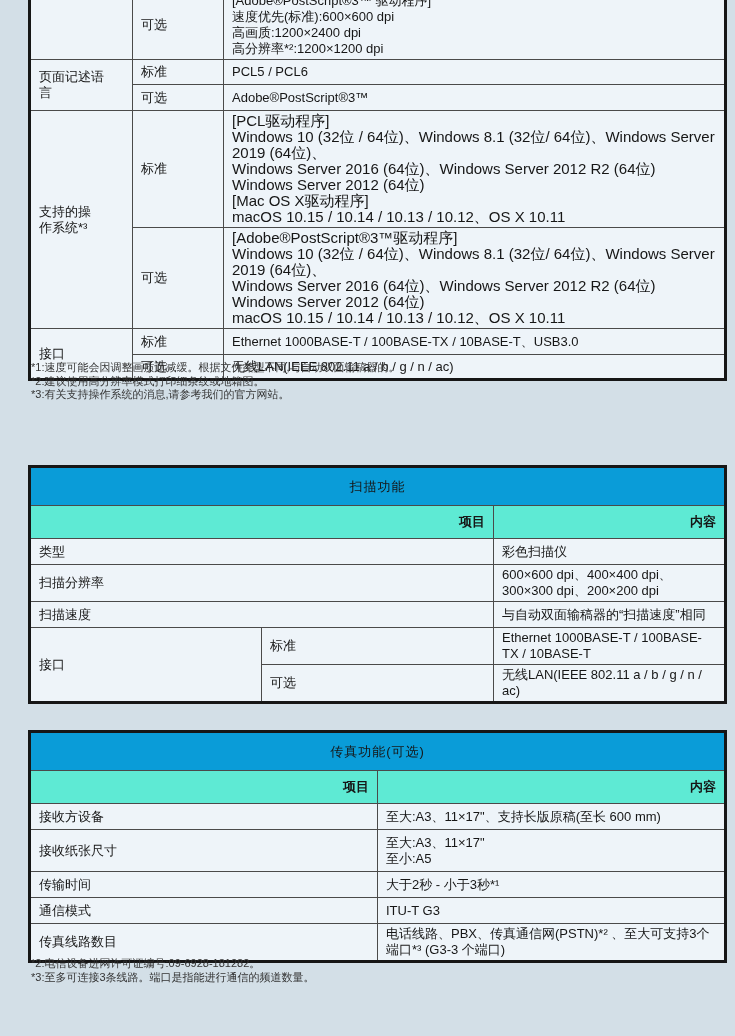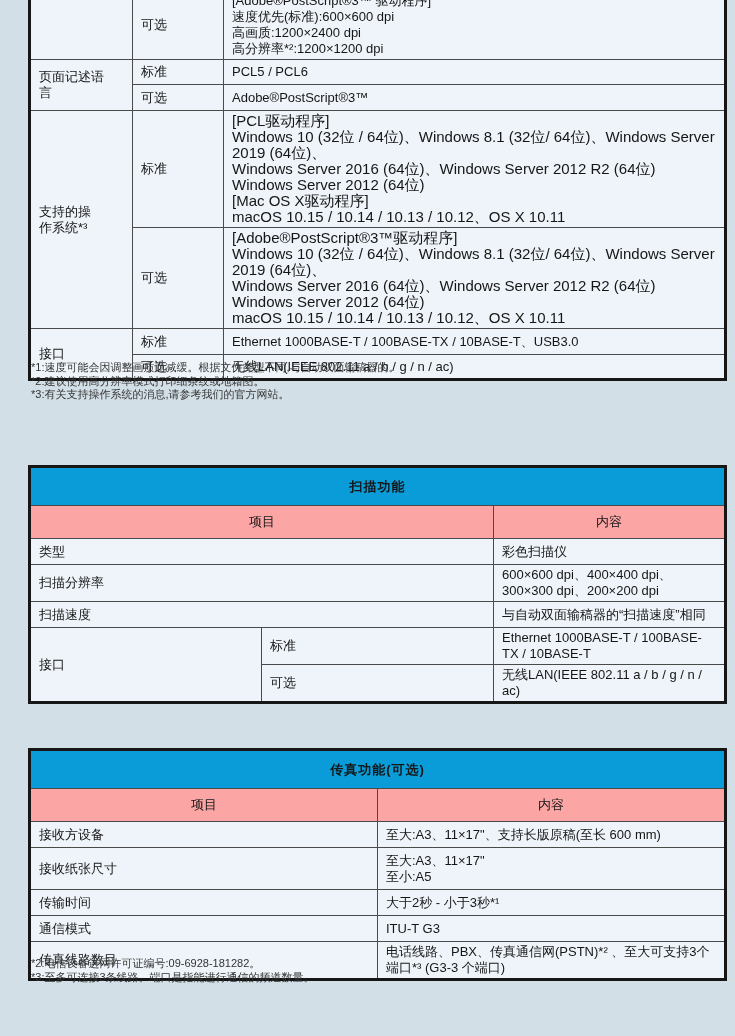--- a/index.html
+++ b/index.html
@@ -19,28 +19,28 @@
     border:1px solid #4a4a4a;
     font-size:13px; line-height:16px; color:#161616;
     padding:2px 8px; vertical-align:middle;
     white-space:pre-line; overflow:hidden;
   }
   td.c-label { width:85px; }
   td.c-tier  { width:74px; }
   td.c-item2 { width:159px; }
   .titlebar td {
     background:#0a9cd8; color:#ffffff;
-    font-size:17px; font-weight:bold; text-align:center;
+    font-size:17px; font-weight:normal; text-align:center;
     letter-spacing:1px;
     border:1px solid #161616; border-bottom:2px solid #161616;
     height:33px;
   }
   .colhead td {
-    background:#fca5a5; color:#ffffff;
-    font-size:15px; font-weight:normal; text-align:center;
+    background:#5eead4; color:#ffffff;
+    font-size:15px; font-weight:bold; text-align:right;
     border-bottom:2px solid #161616;
     height:28px;
   }
   .notes {
     position:absolute; left:31px; width:697px;
     font-size:11px; line-height:13.5px; color:#333333;
   }
   .note { padding-left:16px; text-indent:-16px; }
   .small-lines td.lines { font-size:15px; line-height:16px; }
 </style>
@@ -132,21 +132,21 @@
       <td class="c-tier">标准</td>
       <td>Ethernet 1000BASE-T / 100BASE-TX / 10BASE-T</td>
     </tr>
     <tr style="height:24px;">
       <td class="c-tier">可选</td>
       <td>无线LAN(IEEE 802.11 a / b / g / n / ac)</td>
     </tr>
   </tbody>
     </table>
 
-  <table class="spec" style="top:748px;">
+  <table class="spec" style="top:730px;">
     <tbody>
         <tr class="titlebar">
       <td colspan="2">传真功能(可选)</td>
     </tr>
     <tr class="colhead">
       <td class="c-item2">项目</td>
       <td>内容</td>
     </tr>
     <tr style="height:26px;">
       <td>接收方设备</td>

